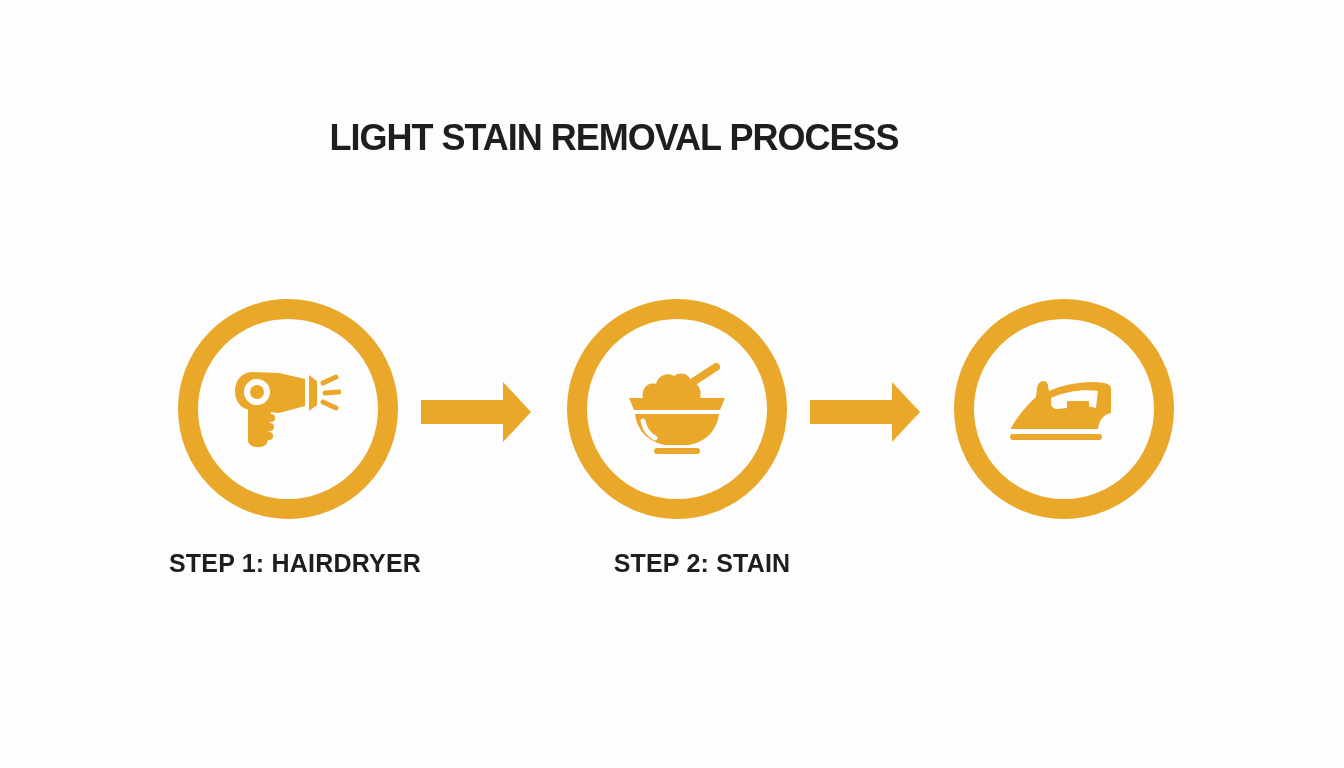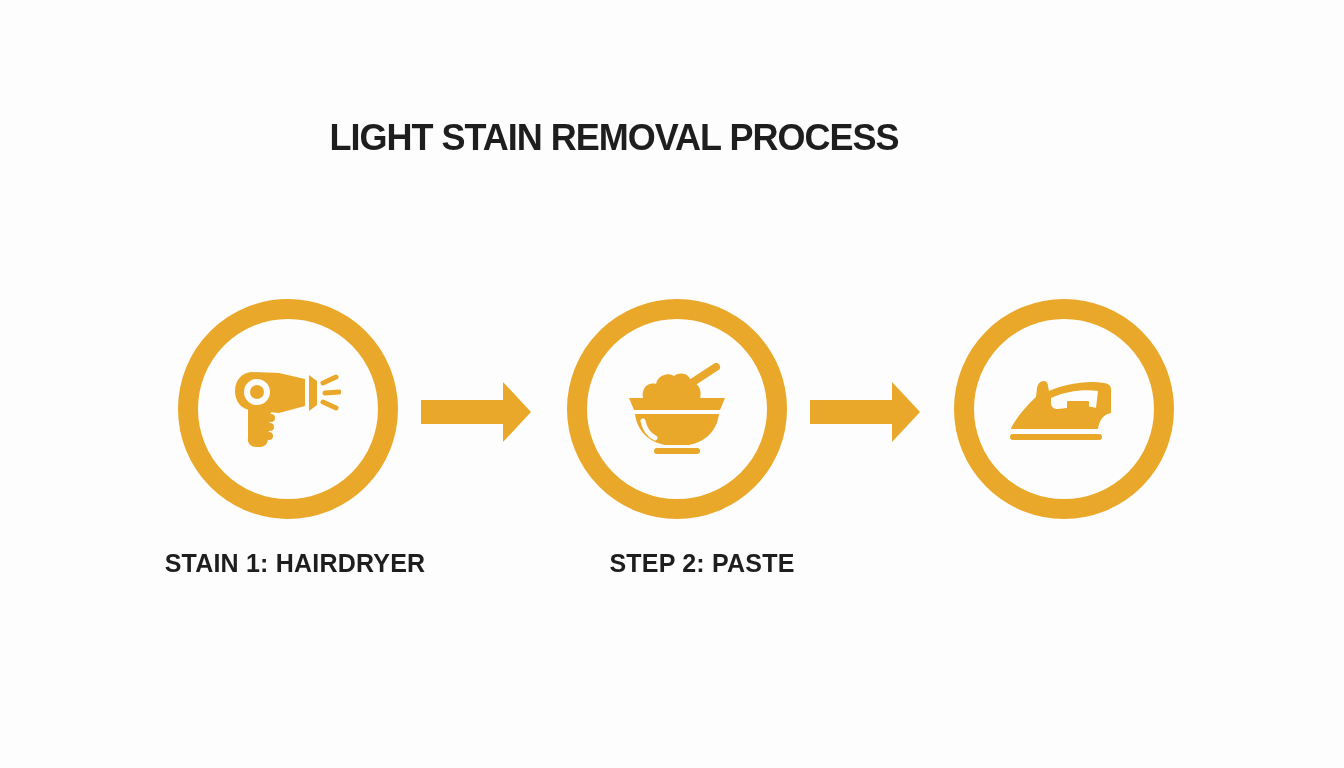--- a/index.html
+++ b/index.html
@@ -125,16 +125,16 @@
       <path class="af" d="M1,51 C7,40 16,29 26,20 L27,11 Q28,5 33,4 Q38,4 38,9 L39,14 C55,7 77,3 94,6 Q101,7 101,12 L101,36 Q90,38 88,52 L1,52 Z"></path>
 
       <path class="wf" d="M41,21 C56,14 74,12 88,14 L86,31 C80,29 72,29 65,30 L48,32 C44,32 41,30 41,26 Z"></path>
 
       <rect class="af" x="57" y="24" width="22" height="10" rx="1"></rect>
 
       <rect class="af" x="0" y="57" width="92" height="6" rx="3"></rect>
     </svg>
   </div>
 
-  <div class="step-label l1">STAIN 1: HAIRDRYER</div>
-  <div class="step-label l2">STEP 2: PASTE</div>
+  <div class="step-label l1">STEP 1: HAIRDRYER</div>
+  <div class="step-label l2">STEP 2: STAIN</div>
 
 </div>
 
 </body></html>

